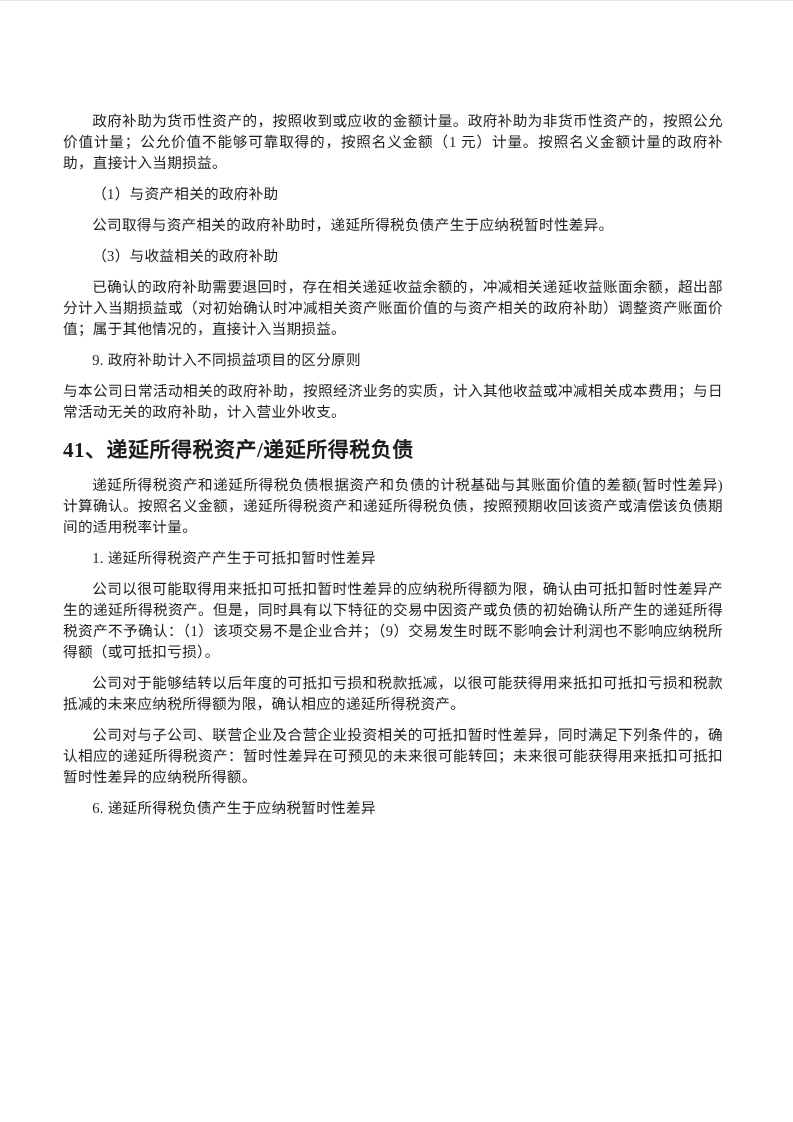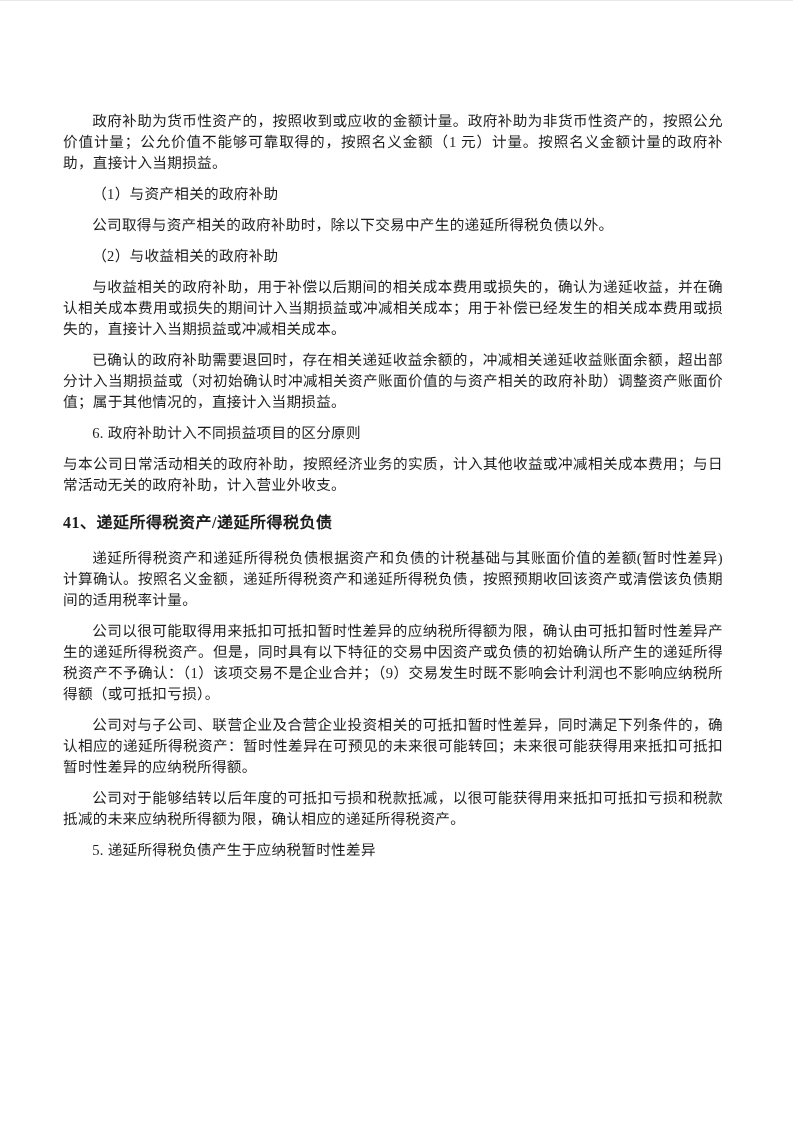--- a/index.html
+++ b/index.html
@@ -32,41 +32,41 @@
     word-break: break-all;
     letter-spacing: 0.3px;
   }
   .doc-body p.indent {
     text-indent: 2em;
   }
   .doc-body p.flush {
     text-indent: 0;
   }
   .doc-body h2.heading {
-    font-size: 16px;
+    font-size: 21px;
     line-height: 22px;
     font-weight: 700;
     margin: 16px 0 14px 0;
     letter-spacing: 0.5px;
   }
 </style>
 </head>
 <body>
 
 <div class="page">
   <div class="doc-body">
 
   <p class="indent">政府补助为货币性资产的，按照收到或应收的金额计量。政府补助为非货币性资产的，按照公允价值计量；公允价值不能够可靠取得的，按照名义金额（1 元）计量。按照名义金额计量的政府补助，直接计入当期损益。</p>
       <p class="indent">（1）与资产相关的政府补助</p>
-      <p class="indent">公司取得与资产相关的政府补助时，除以下交易中产生的递延所得税负债以外。</p>
-      <p class="indent">（2）与收益相关的政府补助</p>
-      <p class="indent">与收益相关的政府补助，用于补偿以后期间的相关成本费用或损失的，确认为递延收益，并在确认相关成本费用或损失的期间计入当期损益或冲减相关成本；用于补偿已经发生的相关成本费用或损失的，直接计入当期损益或冲减相关成本。</p>
+      <p class="indent">公司取得与资产相关的政府补助时，递延所得税负债产生于应纳税暂时性差异。</p>
+      <p class="indent">（3）与收益相关的政府补助</p>
       <p class="indent">已确认的政府补助需要退回时，存在相关递延收益余额的，冲减相关递延收益账面余额，超出部分计入当期损益或（对初始确认时冲减相关资产账面价值的与资产相关的政府补助）调整资产账面价值；属于其他情况的，直接计入当期损益。</p>
-      <p class="indent">6. 政府补助计入不同损益项目的区分原则</p>
+      <p class="indent">9. 政府补助计入不同损益项目的区分原则</p>
       <p class="flush">与本公司日常活动相关的政府补助，按照经济业务的实质，计入其他收益或冲减相关成本费用；与日常活动无关的政府补助，计入营业外收支。</p>
       <h2 class="heading">41、递延所得税资产/递延所得税负债</h2>
       <p class="indent">递延所得税资产和递延所得税负债根据资产和负债的计税基础与其账面价值的差额(暂时性差异)计算确认。按照名义金额，递延所得税资产和递延所得税负债，按照预期收回该资产或清偿该负债期间的适用税率计量。</p>
+      <p class="indent">1. 递延所得税资产产生于可抵扣暂时性差异</p>
       <p class="indent">公司以很可能取得用来抵扣可抵扣暂时性差异的应纳税所得额为限，确认由可抵扣暂时性差异产生的递延所得税资产。但是，同时具有以下特征的交易中因资产或负债的初始确认所产生的递延所得税资产不予确认：（1）该项交易不是企业合并；（9）交易发生时既不影响会计利润也不影响应纳税所得额（或可抵扣亏损）。</p>
+      <p class="indent">公司对于能够结转以后年度的可抵扣亏损和税款抵减，以很可能获得用来抵扣可抵扣亏损和税款抵减的未来应纳税所得额为限，确认相应的递延所得税资产。</p>
       <p class="indent">公司对与子公司、联营企业及合营企业投资相关的可抵扣暂时性差异，同时满足下列条件的，确认相应的递延所得税资产：暂时性差异在可预见的未来很可能转回；未来很可能获得用来抵扣可抵扣暂时性差异的应纳税所得额。</p>
-      <p class="indent">公司对于能够结转以后年度的可抵扣亏损和税款抵减，以很可能获得用来抵扣可抵扣亏损和税款抵减的未来应纳税所得额为限，确认相应的递延所得税资产。</p>
-      <p class="indent">5. 递延所得税负债产生于应纳税暂时性差异</p>
+      <p class="indent">6. 递延所得税负债产生于应纳税暂时性差异</p>
     </div>
 </div>
 
 </body></html>

